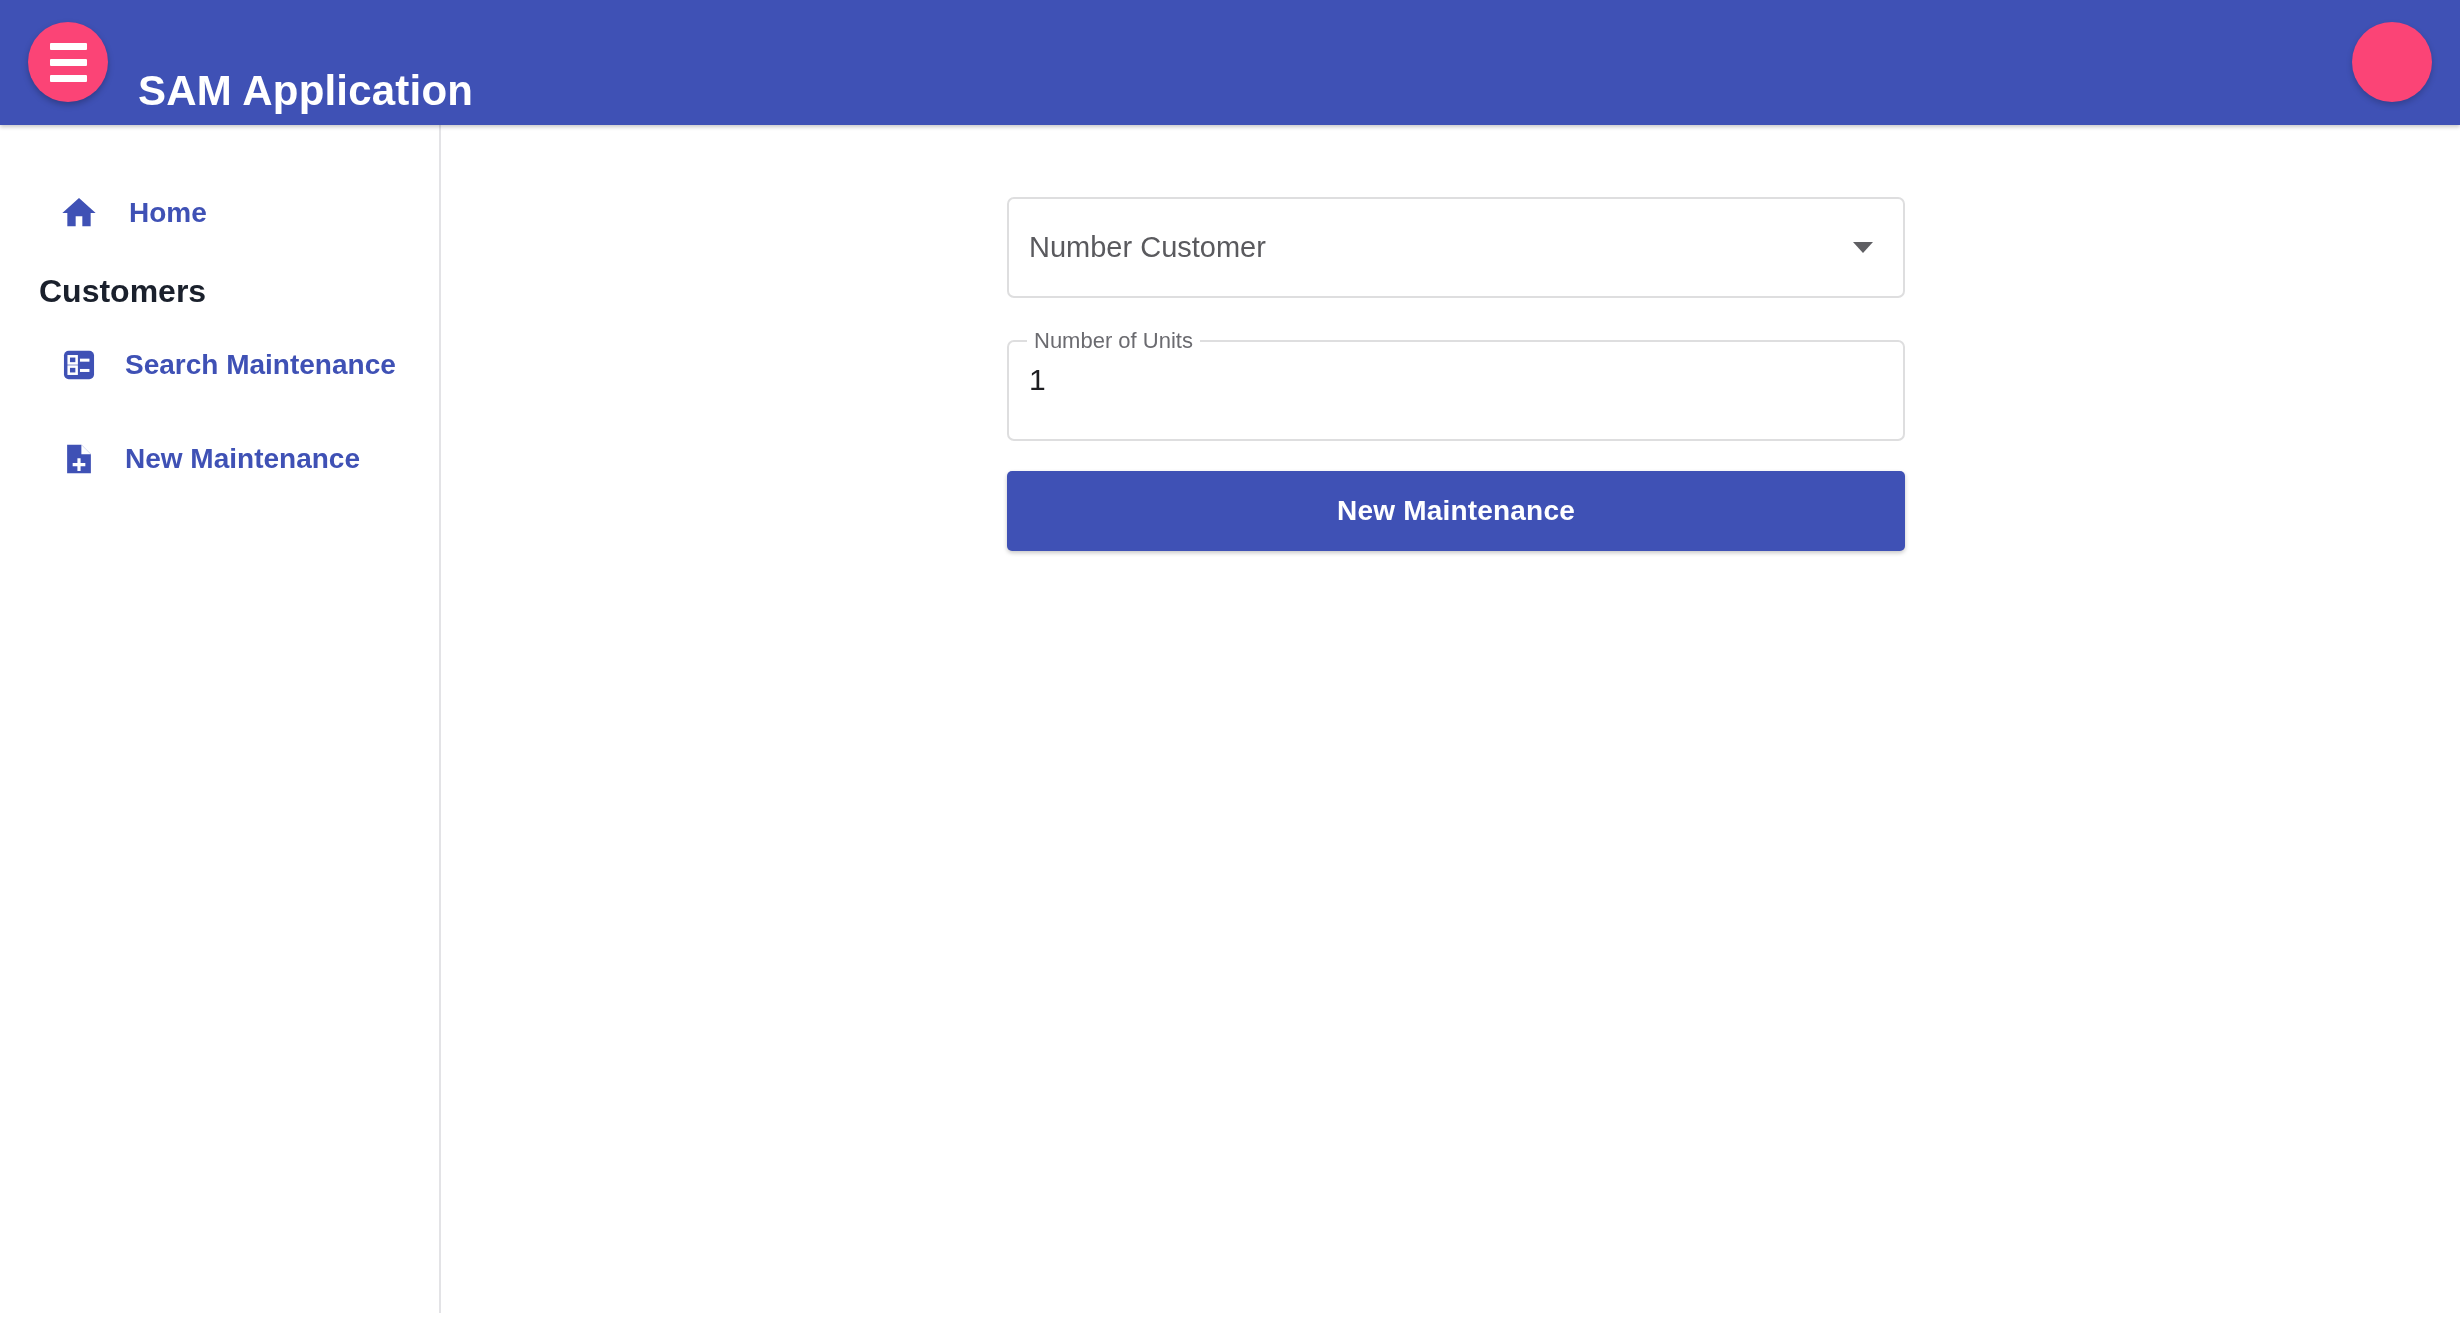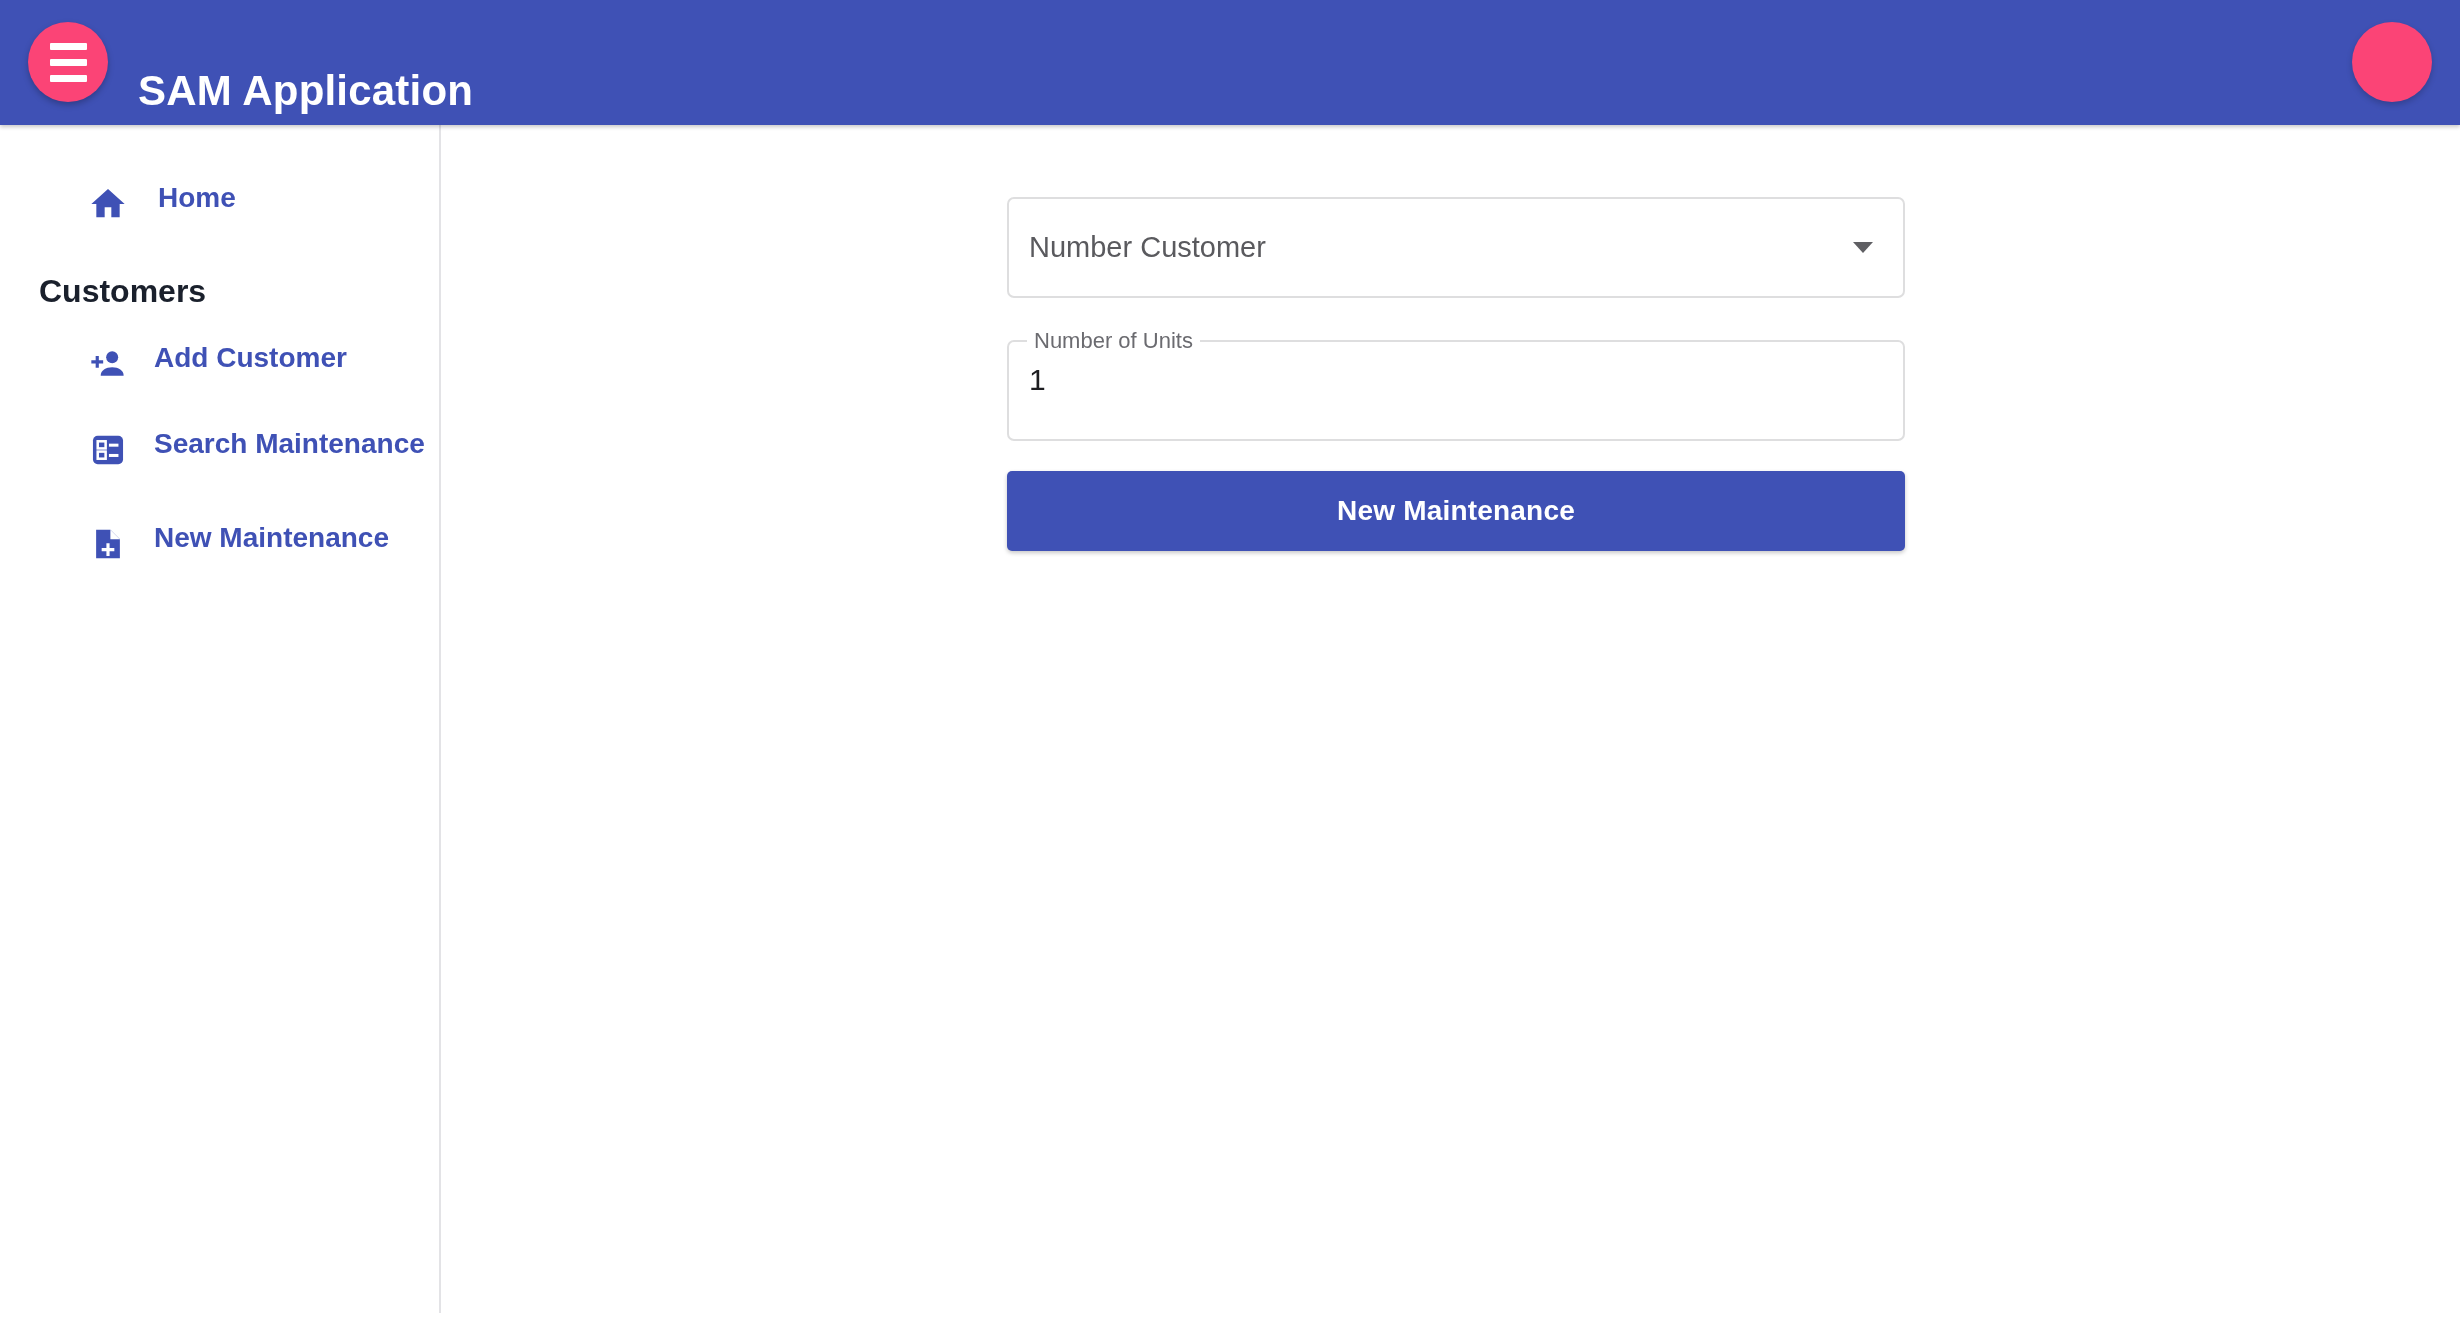--- a/index.html
+++ b/index.html
@@ -79,22 +79,23 @@
     top: 125px;
     left: 0;
     width: 441px;
     height: 1188px;
     background: #ffffff;
     border-right: 2px solid #e3e3e6;
     box-sizing: border-box;
   }
   .nav-item {
     display: flex;
+    align-items: center;
     height: 62px;
-    padding-left: 86px;
+    padding-left: 57px;
     text-decoration: none;
     cursor: pointer;
   }
   .nav-item .ico {
     width: 44px;
     height: 44px;
     flex: 0 0 44px;
     display: flex;
     align-items: center;
     justify-content: center;
@@ -236,30 +237,20 @@
       <svg width="40" height="40" viewBox="0 0 24 24">
           <path fill="#3f51b5" d="M10 20v-6h4v6h5v-8h3L12 3 2 12h3v8z"></path>
         </svg>
     </span>
     <span class="nav-label">Home</span>
   </a>
 
   <h2 class="section-title sp-customers">Customers</h2>
 
 
-  <a class="nav-item gap-item">
-    <span class="ico">
-      <svg width="40" height="40" viewBox="0 0 24 24">
-        <circle cx="14.5" cy="8" r="3.6" fill="#3f51b5"></circle>
-        <path fill="#3f51b5" d="M7.6 19c0-3.1 3.1-5 6.9-5s6.9 1.9 6.9 5z"></path>
-        <path fill="#3f51b5" d="M4.6 7.2h1.9v2.6h2.6v1.9H6.5v2.6H4.6v-2.6H2v-1.9h2.6z"></path>
-      </svg>
-    </span>
-    <span class="nav-label">Add Customer</span>
-  </a>
 
 
   <a class="nav-item sp-after-maintenance">
     <span class="ico">
       <svg width="38" height="38" viewBox="0 0 24 24">
         <rect x="2.5" y="3" width="19" height="18" rx="3" fill="#3f51b5"></rect>
         <rect x="5.5" y="6.5" width="5" height="4.5" fill="none" stroke="#ffffff" stroke-width="1.6"></rect>
         <rect x="5.5" y="13" width="5" height="4.5" fill="none" stroke="#ffffff" stroke-width="1.6"></rect>
         <rect x="12.6" y="8" width="6" height="1.9" fill="#ffffff"></rect>
         <rect x="12.6" y="14.5" width="6" height="1.9" fill="#ffffff"></rect>

